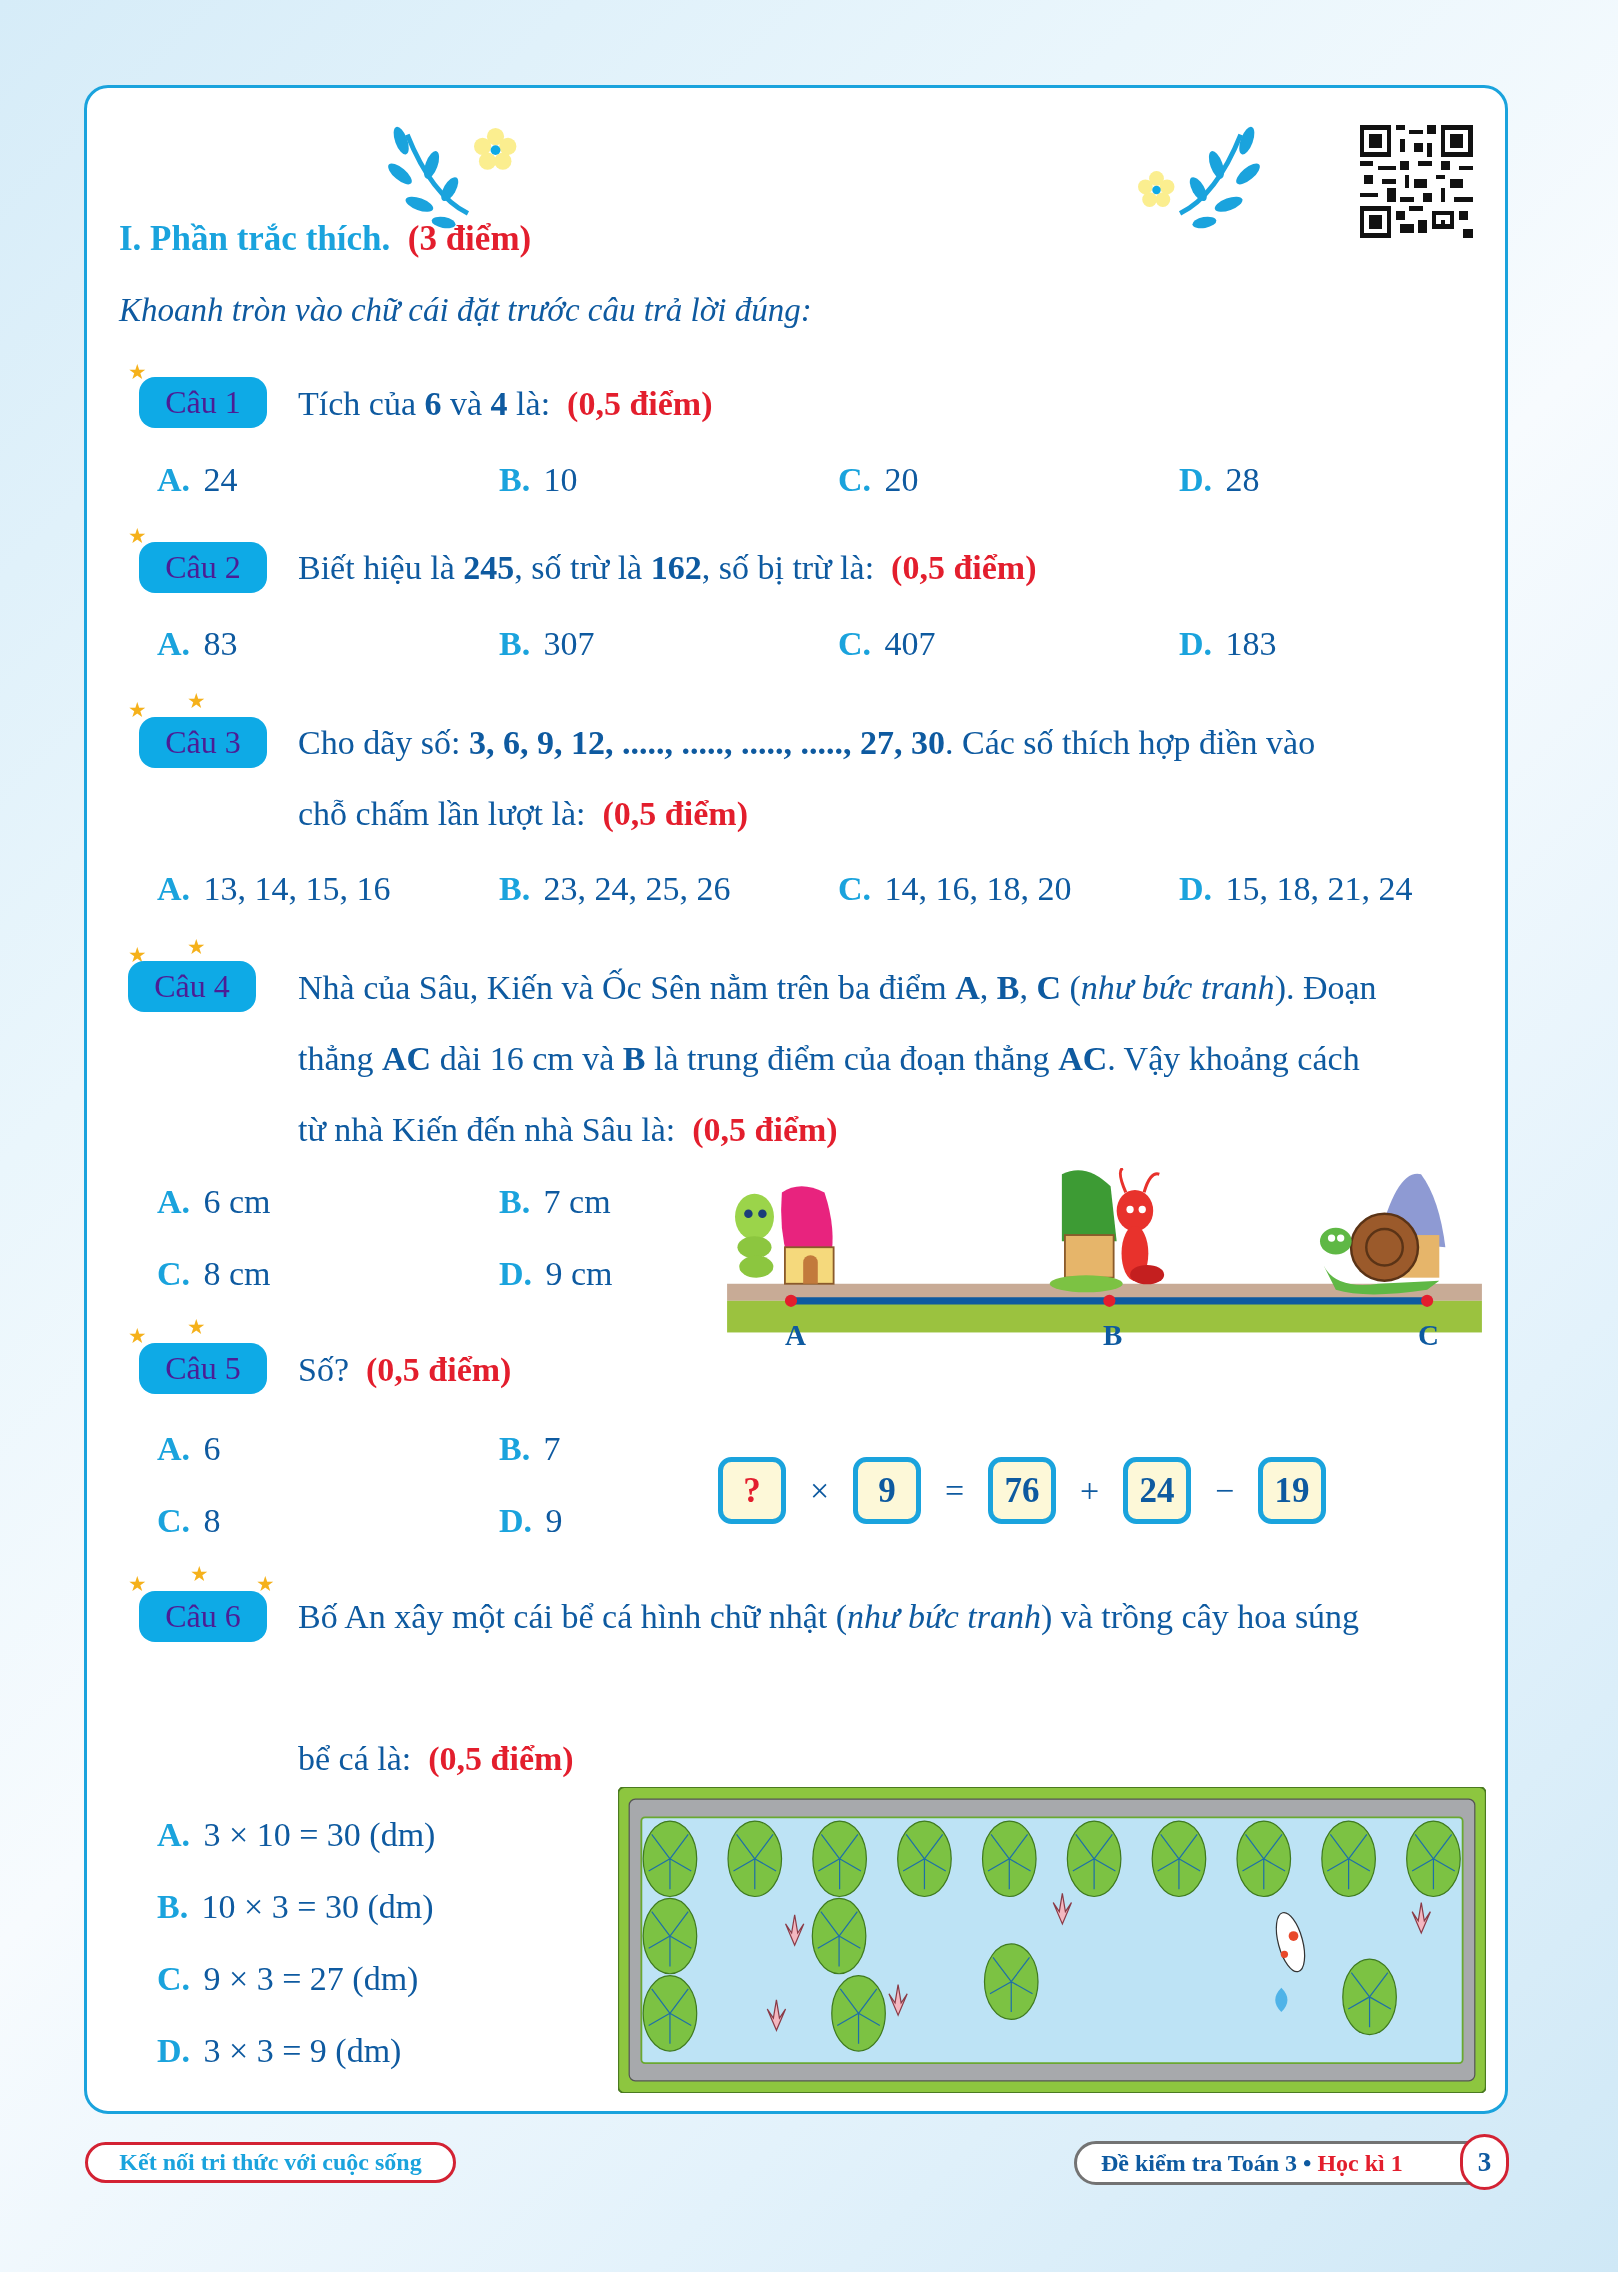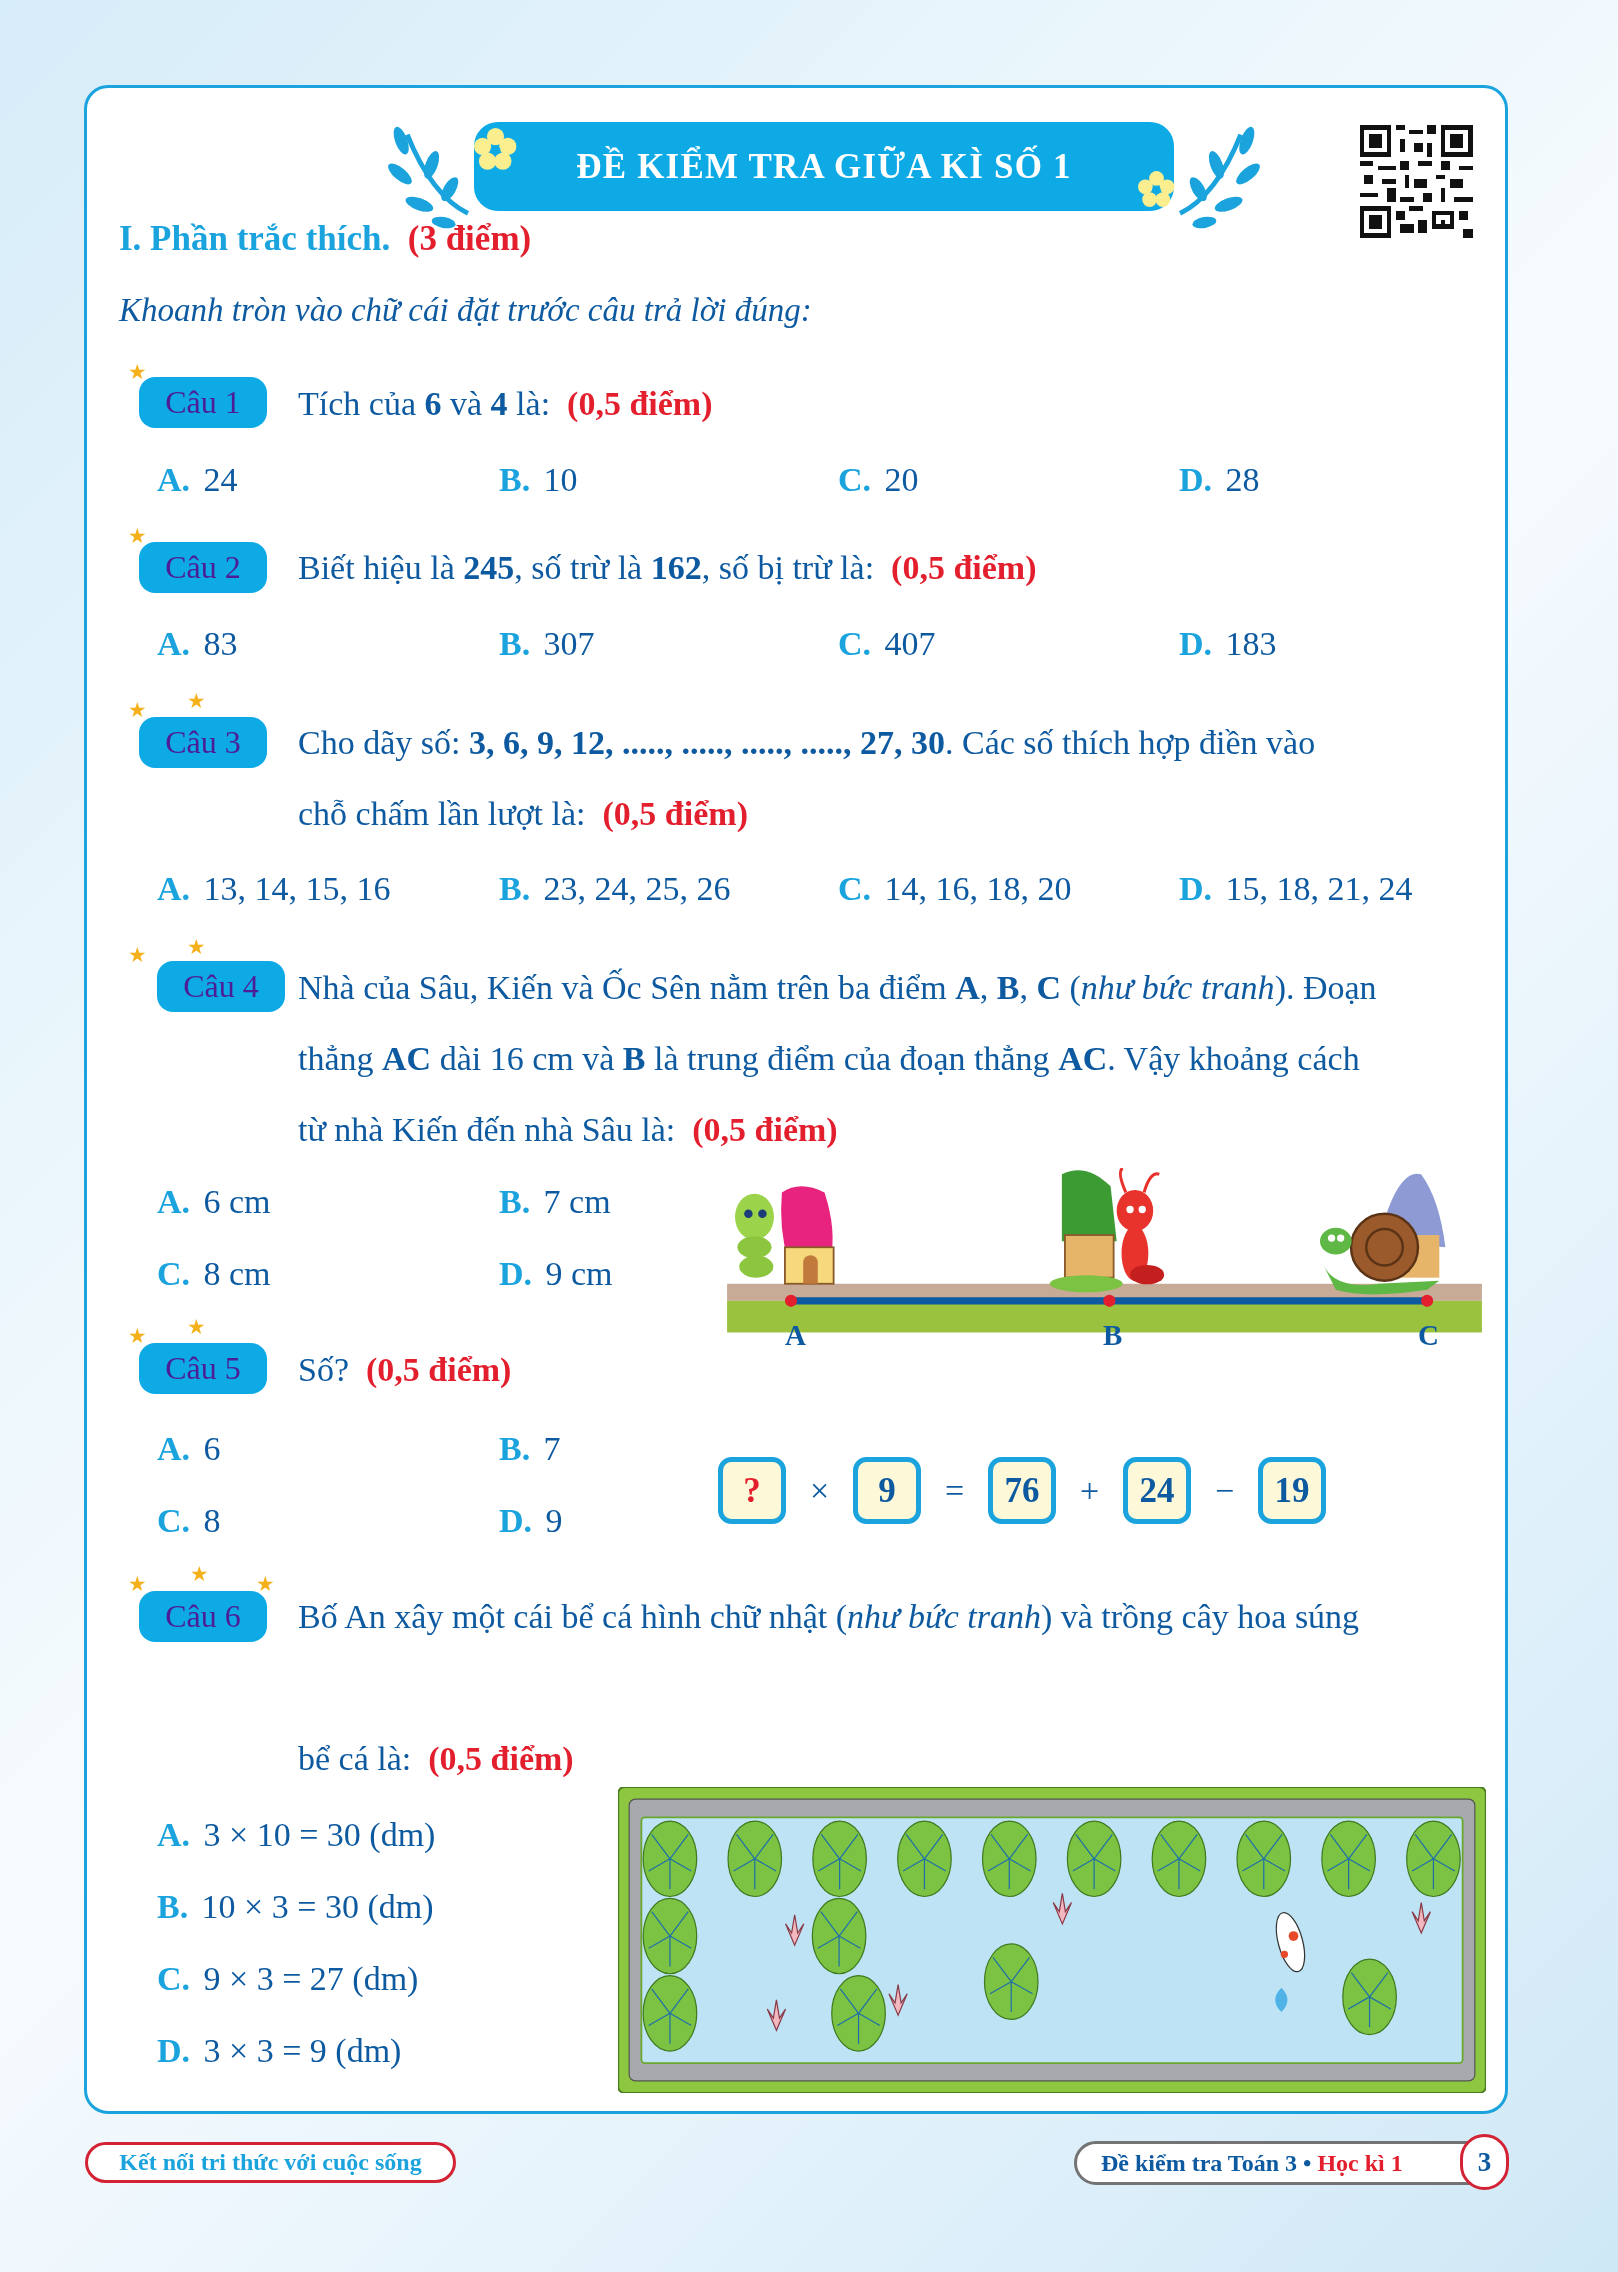--- a/index.html
+++ b/index.html
@@ -49,23 +49,20 @@
 <div class="title-wrap">
   <svg class="vine" style="left:6px" viewBox="0 0 150 180">
     <path d="M140 150 Q80 120 40 20" stroke="#1aa3dd" stroke-width="8" fill="none"></path>
     <ellipse cx="30" cy="30" rx="10" ry="24" fill="#1aa3dd" transform="rotate(-20 30 30)"></ellipse>
     <ellipse cx="28" cy="85" rx="10" ry="24" fill="#1aa3dd" transform="rotate(-50 28 85)"></ellipse>
     <ellipse cx="80" cy="70" rx="10" ry="24" fill="#1aa3dd" transform="rotate(20 80 70)"></ellipse>
     <ellipse cx="60" cy="135" rx="10" ry="24" fill="#1aa3dd" transform="rotate(-70 60 135)"></ellipse>
     <ellipse cx="110" cy="110" rx="10" ry="22" fill="#1aa3dd" transform="rotate(30 110 110)"></ellipse>
     <ellipse cx="100" cy="165" rx="9" ry="20" fill="#1aa3dd" transform="rotate(-80 100 165)"></ellipse>
   </svg>
-  <div class="title-pill">
-    <span>ĐỀ KIỂM TRA GIỮA KÌ SỐ 1</span>
-  </div>
   <svg class="flower" style="left:97px;top:18px" viewBox="0 0 70 70">
     <circle cx="35" cy="14" r="14" fill="#fbee8f"></circle>
       <circle cx="55" cy="30" r="14" fill="#fbee8f"></circle>
     <circle cx="47" cy="54" r="14" fill="#fbee8f"></circle>
       <circle cx="22" cy="54" r="14" fill="#fbee8f"></circle>
     <circle cx="14" cy="30" r="14" fill="#fbee8f"></circle>
       <circle cx="35" cy="36" r="8" fill="#0eaae6"></circle>
   </svg>
   <svg class="flower" style="left:761px;top:61px;width:37px;height:37px" viewBox="0 0 70 70">
     <circle cx="35" cy="14" r="14" fill="#fbee8f"></circle>
@@ -171,21 +168,21 @@
   <span>Cho dãy số: </span><b>3, 6, 9, 12, ....., ....., ....., ....., 27, 30</b><span>. Các số thích hợp điền vào</span><br>
   <span>chỗ chấm lần lượt là:</span>&nbsp; <span class="pts">(0,5 điểm)</span>
 </div>
 <div class="opt" style="left:157px;top:870px"><span class="L">A.</span><span>13, 14, 15, 16</span></div>
 <div class="opt" style="left:499px;top:870px"><span class="L">B.</span><span>23, 24, 25, 26</span></div>
 <div class="opt" style="left:838px;top:870px"><span class="L">C.</span><span>14, 16, 18, 20</span></div>
 <div class="opt" style="left:1179px;top:870px"><span class="L">D.</span><span>15, 18, 21, 24</span></div>
 
 <span class="star" style="left:128px;top:945px">★</span>
 <span class="star" style="left:187px;top:937px">★</span>
-<div class="badge" style="left:157px;top:961px">Câu 4</div>
+<div class="badge" style="left:128px;top:961px">Câu 4</div>
 <div class="q" style="top:952px">
   <span>Nhà của Sâu, Kiến và Ốc Sên nằm trên ba điểm </span><b>A</b><span>, </span><b>B</b><span>, </span><b>C</b><span> (</span><i>như bức tranh</i><span>). Đoạn</span><br>
   <span>thẳng </span><b>AC</b><span> dài 16 cm và </span><b>B</b><span> là trung điểm của đoạn thẳng </span><b>AC</b><span>. Vậy khoảng cách</span><br>
   <span>từ nhà Kiến đến nhà Sâu là:</span>&nbsp; <span class="pts">(0,5 điểm)</span>
 </div>
 <div class="opt" style="left:157px;top:1183px"><span class="L">A.</span><span>6 cm</span></div>
 <div class="opt" style="left:499px;top:1183px"><span class="L">B.</span><span>7 cm</span></div>
 <div class="opt" style="left:157px;top:1255px"><span class="L">C.</span><span>8 cm</span></div>
 <div class="opt" style="left:499px;top:1255px"><span class="L">D.</span><span>9 cm</span></div>
 

